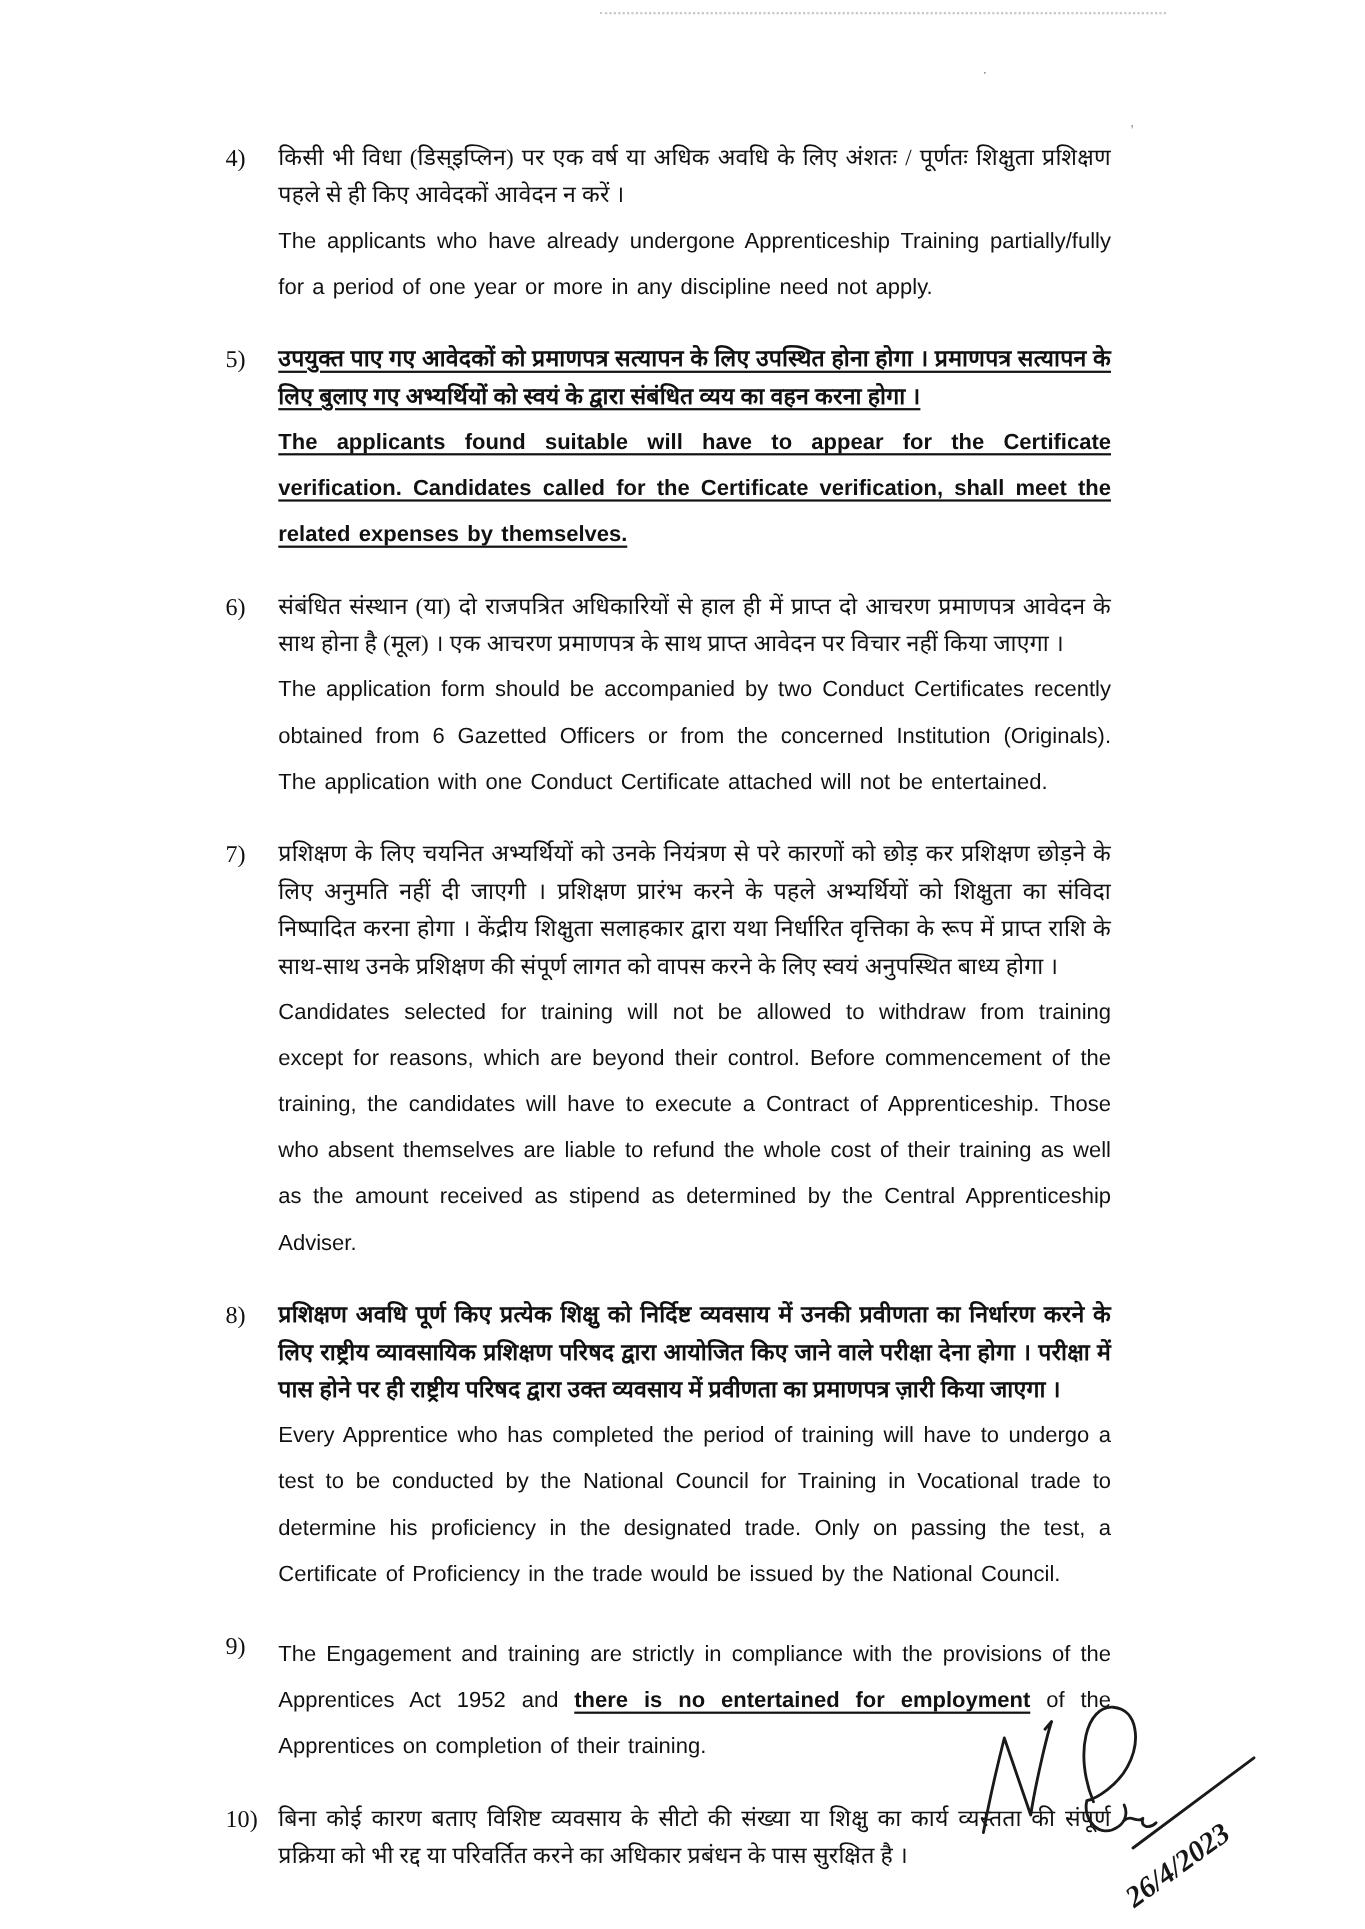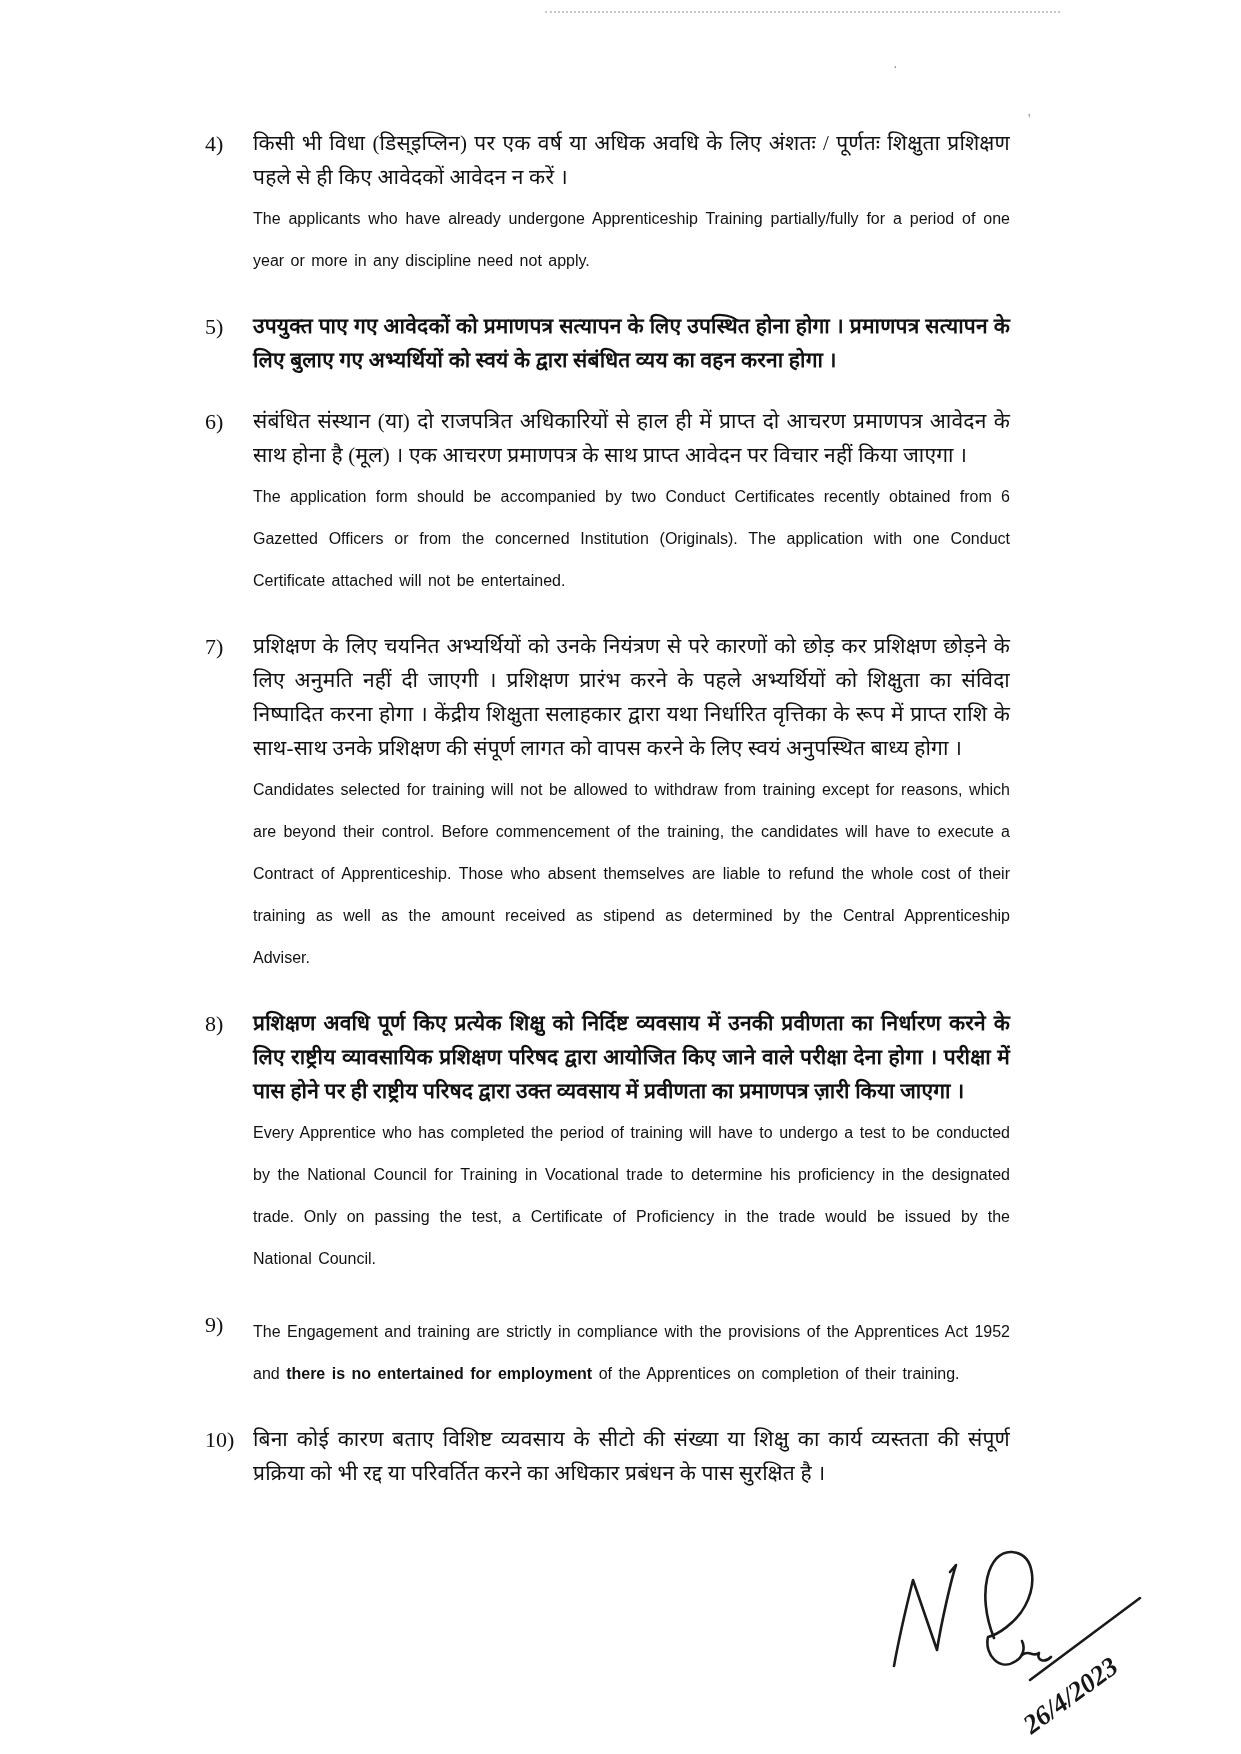--- a/index.html
+++ b/index.html
@@ -37,27 +37,28 @@
   .body { }
   p { margin:0; }
   .hi {
     font-family:"Liberation Serif", serif;
     font-size:21px; line-height:34px;
     text-align:justify;
     letter-spacing:.2px;
   }
   .en {
     font-family:"Liberation Sans", sans-serif;
-    font-size:16px; line-height:42px;
+    font-size:20px; line-height:42px;
     text-align:justify;
     margin-top:4px;
     word-spacing:2px;
   }
   .b { font-weight:bold; }
   .u {
+    text-decoration:underline;
     text-decoration-thickness:2px;
     text-underline-offset:4px;
   }
   .item-5 .hi, .item-5 .en { font-weight:bold; }
   .item-6 .hi, .item-6 .en { font-weight:normal; }
   .item-8 .hi { font-weight:600;font-family:Liberation Serif, serif; }
   .item-9 .hi { font-weight:600; }
 
   .signature {
     position:absolute; left:878px; top:1538px; width:290px; height:212px;
@@ -86,20 +87,21 @@
       <div class="body">
         <p class="hi">किसी भी विधा (डिस्इप्लिन) पर एक वर्ष या अधिक अवधि के लिए अंशतः / पूर्णतः शिक्षुता प्रशिक्षण पहले से ही किए आवेदकों आवेदन न करें ।</p>
         <p class="en">The applicants who have already undergone Apprenticeship Training partially/fully for a period of one year or more in any discipline need not apply.</p>
       </div>
     </div>
 
     <div class="item item-5">
       <div class="num">5)</div>
       <div class="body">
         <p class="hi"><span class="u">उपयुक्त पाए गए आवेदकों को  प्रमाणपत्र सत्यापन के लिए उपस्थित होना होगा ।  प्रमाणपत्र सत्यापन के लिए बुलाए गए अभ्यर्थियों को स्वयं के द्वारा संबंधित व्यय का वहन करना होगा ।</span></p>
+        <p class="en"><span class="u">The applicants found suitable will have to appear for the Certificate verification. Candidates called for the Certificate verification, shall meet the related expenses by themselves.</span></p>
       </div>
     </div>
 
     <div class="item item-6">
       <div class="num">6)</div>
       <div class="body">
         <p class="hi">संबंधित संस्थान (या) दो राजपत्रित अधिकारियों से हाल ही में प्राप्त दो आचरण प्रमाणपत्र आवेदन के साथ होना है (मूल) ।  एक आचरण प्रमाणपत्र के साथ प्राप्त आवेदन पर विचार नहीं किया जाएगा ।</p>
         <p class="en">The application form should be accompanied by two Conduct Certificates recently obtained from 6 Gazetted Officers or from the concerned Institution (Originals).  The application with one Conduct Certificate attached will not be entertained.</p>
       </div>
     </div>

